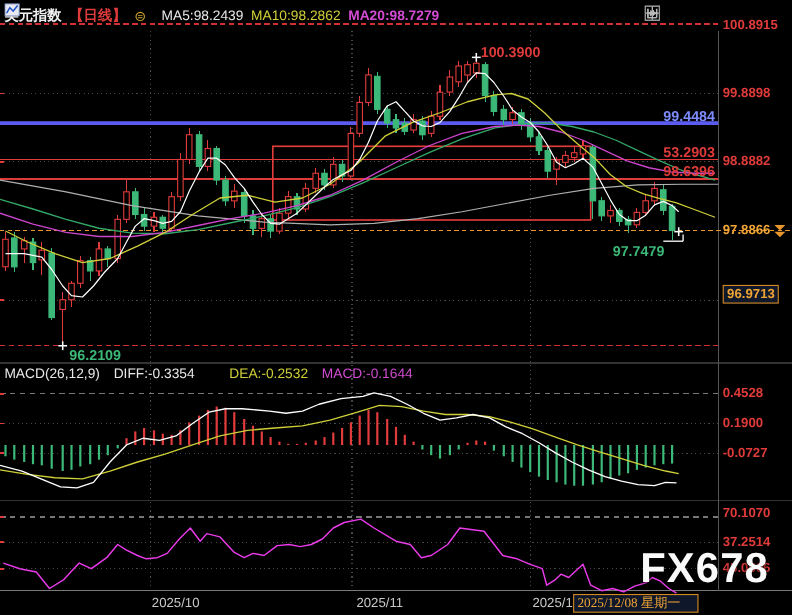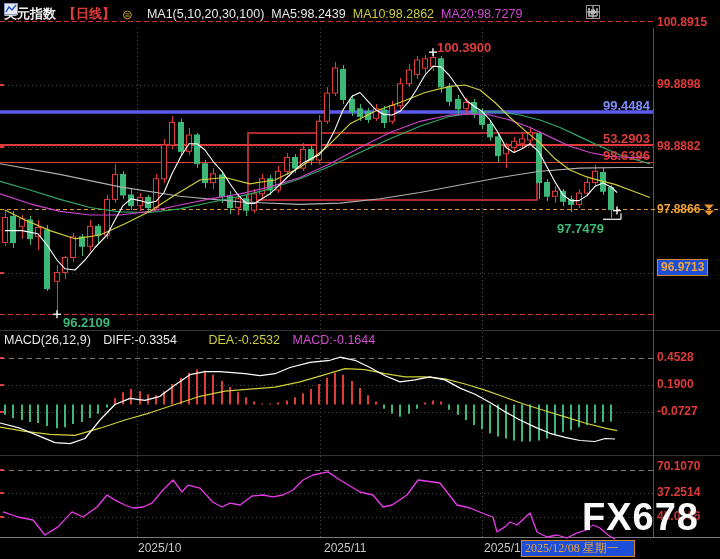--- a/index.html
+++ b/index.html
@@ -1,28 +1,28 @@
 <!DOCTYPE html>
 <html><head>
 <meta charset="utf-8">
 <style>
   html,body{margin:0;padding:0;background:#000;}
   #app{position:relative;width:720px;height:559px;background:#000;overflow:hidden;
        font-family:"Liberation Sans",sans-serif;}
   svg{position:absolute;left:0;top:0;z-index:1;}
   .lbl{position:absolute;z-index:3;font:700 12px "Liberation Sans",sans-serif;white-space:nowrap;}
   .red{color:#e03b3b;} .org{color:#f0a435;} .grn{color:#3cb878;} .blu{color:#7d8cff;}
-  .orgbox{border:1px solid #d4881f;background:#1d4ed8;padding:0 3px;line-height:15px;}
+  .orgbox{border:1px solid #d4881f;background:#0f172a;padding:0 3px;line-height:15px;}
   #titlebar{position:absolute;left:4px;top:3px;height:22px;display:flex;align-items:center;
             gap:7px;z-index:4;font:700 13px "Liberation Sans",sans-serif;color:#e8e8e8;}
   .tb-sym{color:#f0f0f0;} .tb-per{color:#e03b3b;}
   .tb-ma{font-weight:400;color:#e8e8e8;font-size:12.5px;}
   .tb-ma5{font-weight:400;color:#e8e8e8;font-size:12.5px;}
   .tb-ma10{font-weight:400;color:#cfcf3a;font-size:12.5px;}
-  .tb-ma20{font-weight:400;color:#d24bd2;font-size:12.5px;}
+  .tb-ma20{font-weight:700;color:#d24bd2;font-size:12.5px;}
   .coin{color:#c9a227;font-size:13px;font-weight:400;}
   #toolbar{position:absolute;left:586px;top:5px;display:flex;gap:3px;z-index:4;}
   .tbtn{width:14px;height:14px;display:flex;align-items:center;justify-content:center;}
   #ind-macd{position:absolute;left:4px;top:333px;z-index:3;font:400 12.5px "Liberation Sans",sans-serif;}
   #ind-rsi{position:absolute;left:4px;top:458px;z-index:3;font:400 12.5px "Liberation Sans",sans-serif;}
   .wht{color:#e8e8e8;} .yel{color:#cfcf3a;padding-left:19px;} .mag{color:#d24bd2;} .sp{margin-right:9px;}
   #datebar{position:absolute;left:0;top:538px;width:720px;height:21px;z-index:3;
            font:400 12px "Liberation Sans",sans-serif;color:#c8c8c8;}
   .dlbl{position:absolute;top:3px;}
   #seldate{position:absolute;left:521px;top:2px;width:106px;height:15px;text-align:left;
@@ -318,21 +318,20 @@
   <div id="titlebar">
     <span class="tb-sym">美元指数</span>
     <span class="tb-per">【日线】</span>
     <span class="coin">⊜</span>
     <span style="display:inline-flex;">
       <svg width="14" height="12">
           <rect x="0.5" y="0.5" width="13" height="11" fill="#e8e8f0" stroke="#8899cc"></rect>
       <polyline points="2,9 5,4 8,7 12,2" fill="none" stroke="#2255cc" stroke-width="1.4"></polyline>
         </svg>
     </span>
-    <span class="tb-ma">MA1(5,10,20,30,100)</span>
     <span class="tb-ma5">MA5:98.2439</span>
     <span class="tb-ma10">MA10:98.2862</span>
     <span class="tb-ma20">MA20:98.7279</span>
   </div>
 
   <div id="toolbar">
     <span class="tbtn">
       <svg width="14" height="14">
           <g stroke="#bbb" stroke-width="1.2">
       <line x1="7" y1="1" x2="7" y2="5"></line>

